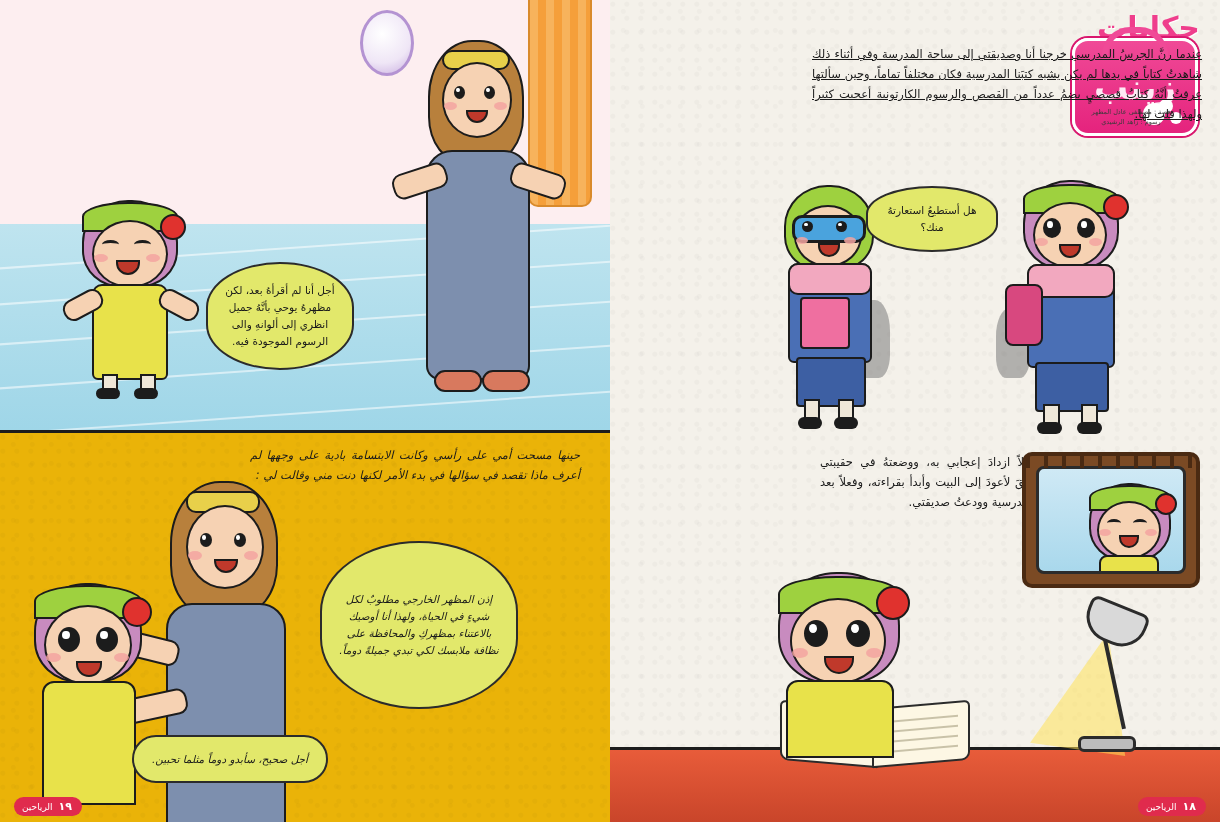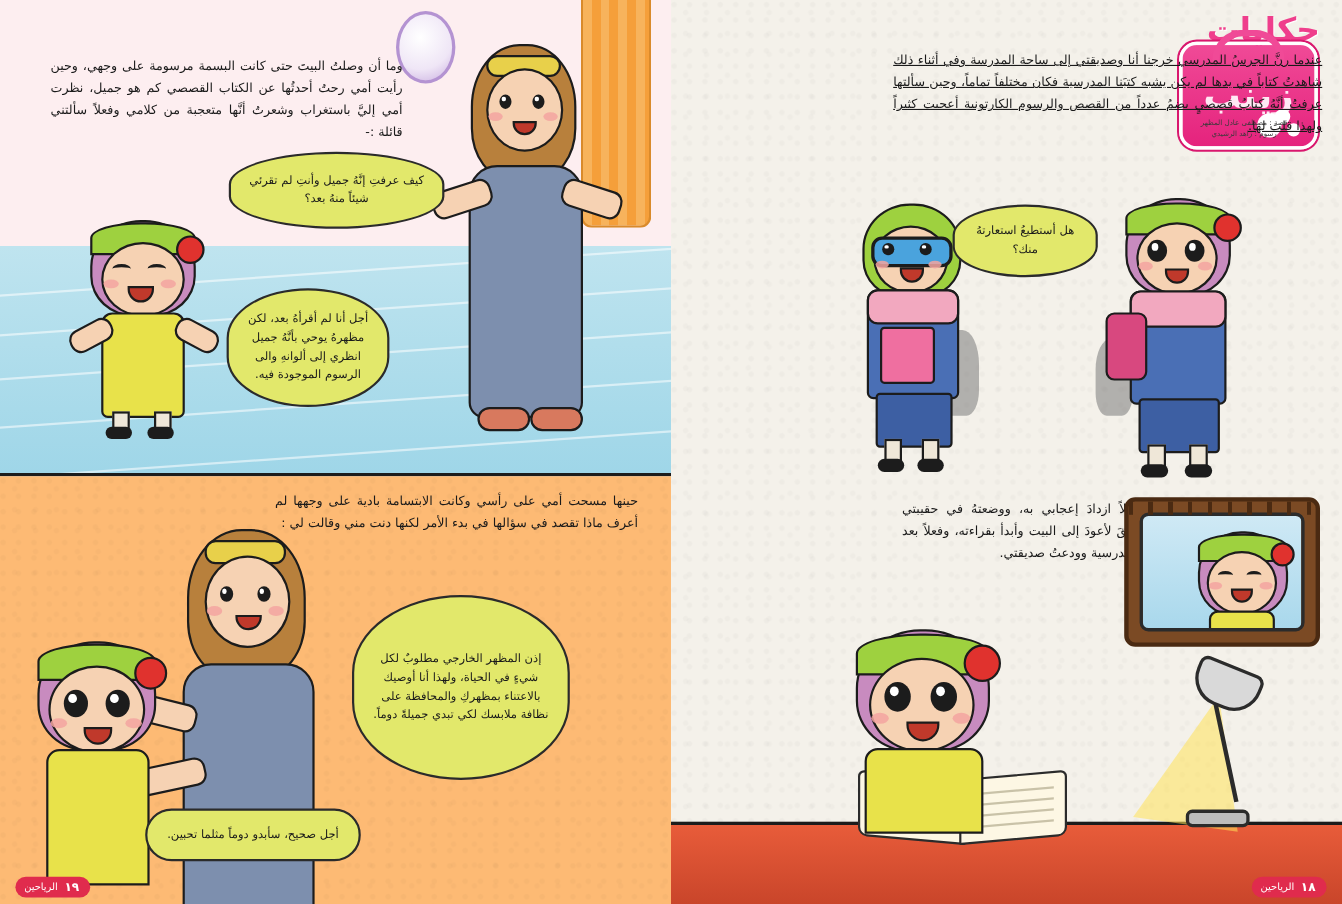--- a/index.html
+++ b/index.html
@@ -36,21 +36,21 @@
     background:repeating-linear-gradient(90deg,#f7b35c 0 8px,#f59f3a 8px 16px);
     border-radius:0 0 10px 10px;border:2px solid #d98a2b;border-top:0;
   }
   .wall-mirror{
     position:absolute;right:196px;top:10px;width:48px;height:60px;border-radius:50%;
     background:radial-gradient(circle at 40% 35%,#fff,#efe6f6 60%,#c9aee0);
     border:3px solid #b493d2;
   }
 
   .panel-bottom-left{
-    position:absolute;left:0;top:433px;width:610px;height:389px;background:#fdba74;
+    position:absolute;left:0;top:433px;width:610px;height:389px;background:#eab308;font-style:italic;
   }
 
   
   .logo{
     position:absolute;right:14px;top:8px;width:140px;height:128px;
   }
   .logo .word{
     position:absolute;right:6px;top:2px;font-size:30px;color:#ef3e8c;font-weight:bold;
     letter-spacing:1px;text-shadow:1px 1px 0 #fff;
   }
@@ -321,23 +321,21 @@
       <div style="position:absolute;left:98px;top:14px;width:22px;height:22px;background:#e0322e;border:2.5px solid #1c1c1c;border-radius:50%;"></div>
       <div class="dress" style="left:30px;top:84px;width:72px;height:92px;border-radius:10px 10px 6px 6px;background:#e8e24a;"></div>
       <div class="arm skin" style="left:0px;top:94px;width:38px;height:18px;transform:rotate(-28deg);"></div>
       <div class="arm skin" style="left:96px;top:94px;width:38px;height:18px;transform:rotate(28deg);"></div>
       <div style="position:absolute;left:40px;top:174px;width:12px;height:18px;background:#efe7d8;border:2.5px solid #1c1c1c;"></div>
       <div style="position:absolute;left:78px;top:174px;width:12px;height:18px;background:#efe7d8;border:2.5px solid #1c1c1c;"></div>
       <div class="shoe" style="left:34px;top:188px;width:24px;height:11px;"></div>
       <div class="shoe" style="left:72px;top:188px;width:24px;height:11px;"></div>
     </div>
 
-    <div class="txt abs" style="left:46px;top:50px;width:320px;">وما أن وصلتُ البيتَ حتى كانت البسمة مرسومة على وجهي، وحين رأيت أمي رحتُ أحدثُها عن الكتاب القصصي كم هو جميل، نظرت أمي إليَّ باستغراب وشعرتُ أنَّها متعجبة من كلامي وفعلاً سألتني قائلة :-</div>
-
-    <div class="bubble" style="left:208px;top:138px;width:196px;height:70px;">كيف عرفتِ إنَّهُ جميل وأنتِ لم تقرئي شيئاً منهُ بعد؟</div>
+
     <div class="bubble" style="left:206px;top:262px;width:148px;height:108px;">أجل أنا لم أقرأهُ بعد، لكن مظهرهُ يوحي بأنَّهُ جميل انظري إلى ألوانهِ والى الرسوم الموجودة فيه.</div>
   </div>
 
   <div class="panel-bottom-left">
     <div class="paper-tex"></div>
 
     <div class="txt abs" style="left:250px;top:12px;width:330px;">حينها مسحت أمي على رأسي وكانت الابتسامة بادية على وجهها لم أعرف ماذا تقصد في سؤالها في بدء الأمر لكنها دنت مني وقالت لي :</div>
 
     <div class="ch" style="left:130px;top:48px;width:210px;height:340px;">
       <div class="hijab" style="left:40px;top:0;width:104px;height:132px;border-radius:46% 46% 38% 38%;background:#b8803c;"></div>

